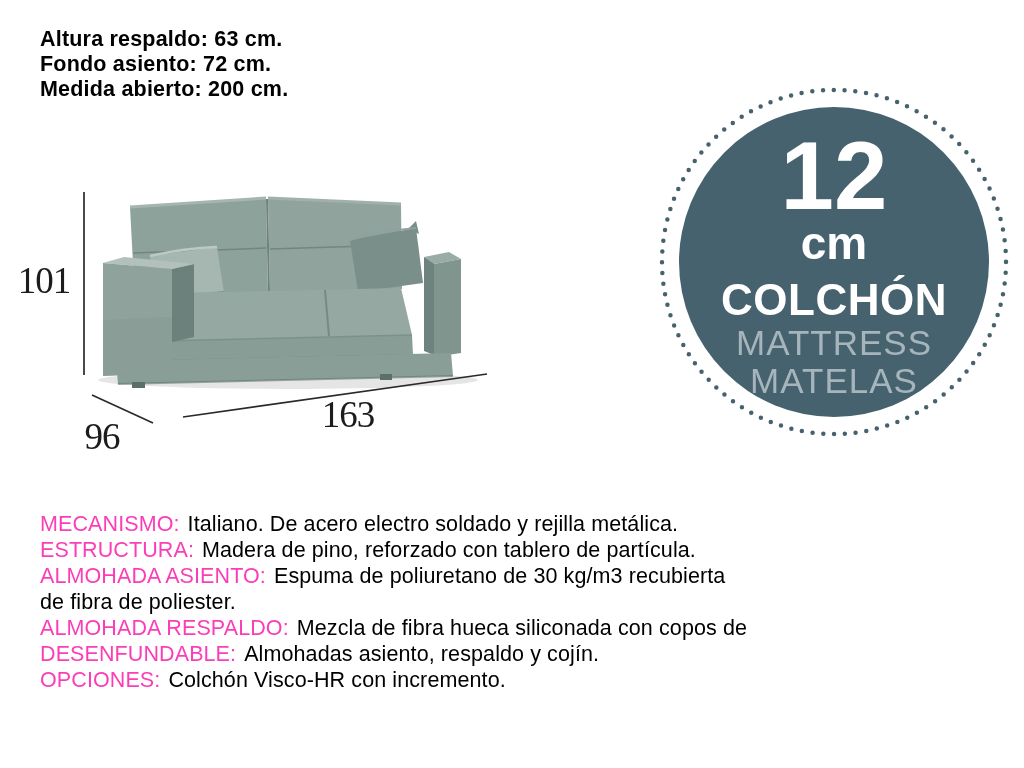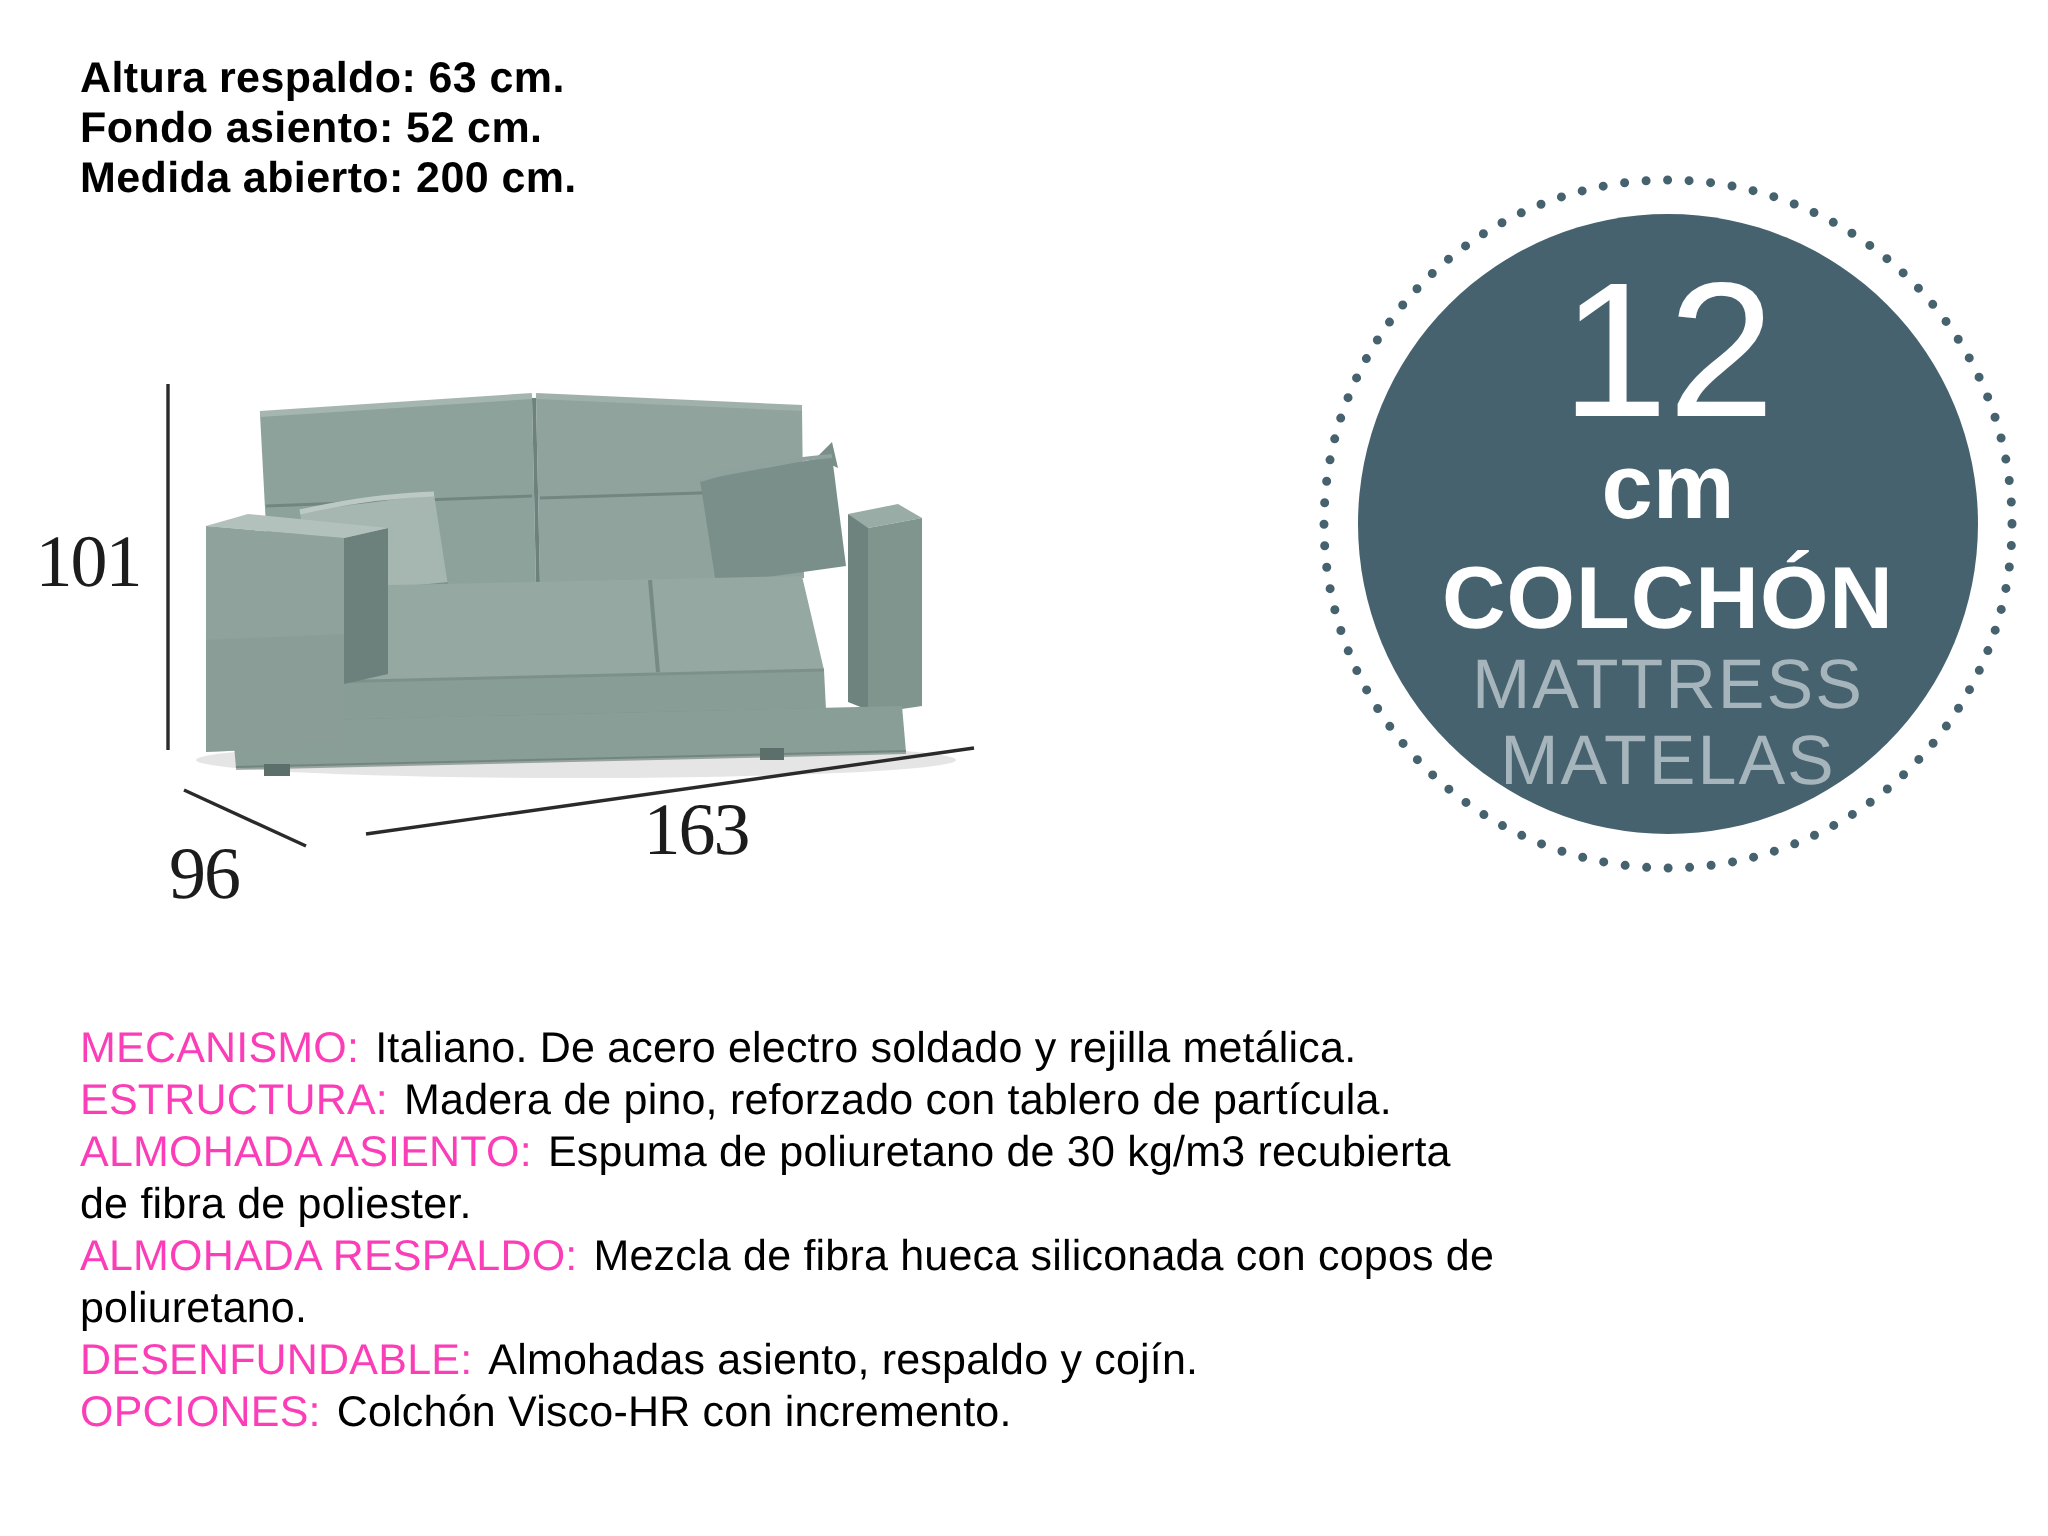--- a/index.html
+++ b/index.html
@@ -21,41 +21,41 @@
   
   .diagram{position:absolute;left:20px;top:165px;width:520px;height:310px;}
   .dim-num{font-family:"Liberation Serif",serif;fill:#1c1c1c;font-size:37px;letter-spacing:-1px;}
 
   
   .badge{position:absolute;left:654px;top:82px;width:360px;height:360px;}
   .badge svg{position:absolute;left:0;top:0;}
   .badge-text{position:absolute;left:0;top:0;width:100%;height:100%;display:flex;
     flex-direction:column;align-items:center;box-sizing:border-box;padding-top:52px;
     text-align:center;color:#ffffff;}
-  .badge-value{font-size:96px;font-weight:400;line-height:0.88;text-align:right;}
+  .badge-value{font-size:96px;font-weight:700;line-height:0.88;text-align:right;}
   .badge-unit{font-size:46px;font-weight:700;line-height:1;margin-top:2px;}
   .badge-title{font-size:44px;font-weight:700;line-height:1;margin-top:12px;letter-spacing:0.5px;}
   .badge-sub{font-size:35px;font-weight:400;line-height:1.0;margin-top:3px;
     color:var(--badge-light-text);letter-spacing:1px;}
 
   
   .specs{position:absolute;left:40px;top:511px;font-size:21.5px;font-weight:400;
     line-height:26px;color:var(--text-black);white-space:nowrap;letter-spacing:0.1px;}
   .spec-label{color:var(--accent-pink);margin-right:8px;}
   .spec-label:empty{margin-right:0;}
   .spec-text{color:var(--text-black);}
 </style>
 </head>
 <body>
 
 <div class="page">
 
   <div class="measurements">
     <div>Altura respaldo: 63 cm.</div>
-    <div>Fondo asiento: 52 cm.</div>
+    <div>Fondo asiento: 72 cm.</div>
     <div>Medida abierto: 200 cm.</div>
   </div>
 
   <div class="diagram">
     <svg width="520" height="310" viewBox="0 0 520 310">
       <g>
 
         <ellipse cx="268" cy="215" rx="190" ry="9" fill="#000000" opacity="0.10"></ellipse>
 
         <polygon points="404,92 414,97 414,190 404,186" fill="#6f837e"></polygon>
@@ -118,18 +118,17 @@
       <div class="badge-sub">MATELAS</div>
     </div>
   </div>
 
   <div class="specs">
     <div class="spec-line"><span class="spec-label">MECANISMO:</span><span class="spec-text">Italiano. De acero electro soldado y rejilla metálica.</span></div>
     <div class="spec-line"><span class="spec-label">ESTRUCTURA:</span><span class="spec-text">Madera de pino, reforzado con tablero de partícula.</span></div>
     <div class="spec-line"><span class="spec-label">ALMOHADA ASIENTO:</span><span class="spec-text">Espuma de poliuretano de 30 kg/m3 recubierta</span></div>
     <div class="spec-line"><span class="spec-label"></span><span class="spec-text">de fibra de poliester.</span></div>
     <div class="spec-line"><span class="spec-label">ALMOHADA RESPALDO:</span><span class="spec-text">Mezcla de fibra hueca siliconada con copos de</span></div>
-    <div class="spec-line"><span class="spec-label"></span><span class="spec-text">poliuretano.</span></div>
     <div class="spec-line"><span class="spec-label">DESENFUNDABLE:</span><span class="spec-text">Almohadas asiento, respaldo y cojín.</span></div>
     <div class="spec-line"><span class="spec-label">OPCIONES:</span><span class="spec-text">Colchón Visco-HR con incremento.</span></div>
   </div>
 
 </div>
 
 </body></html>

